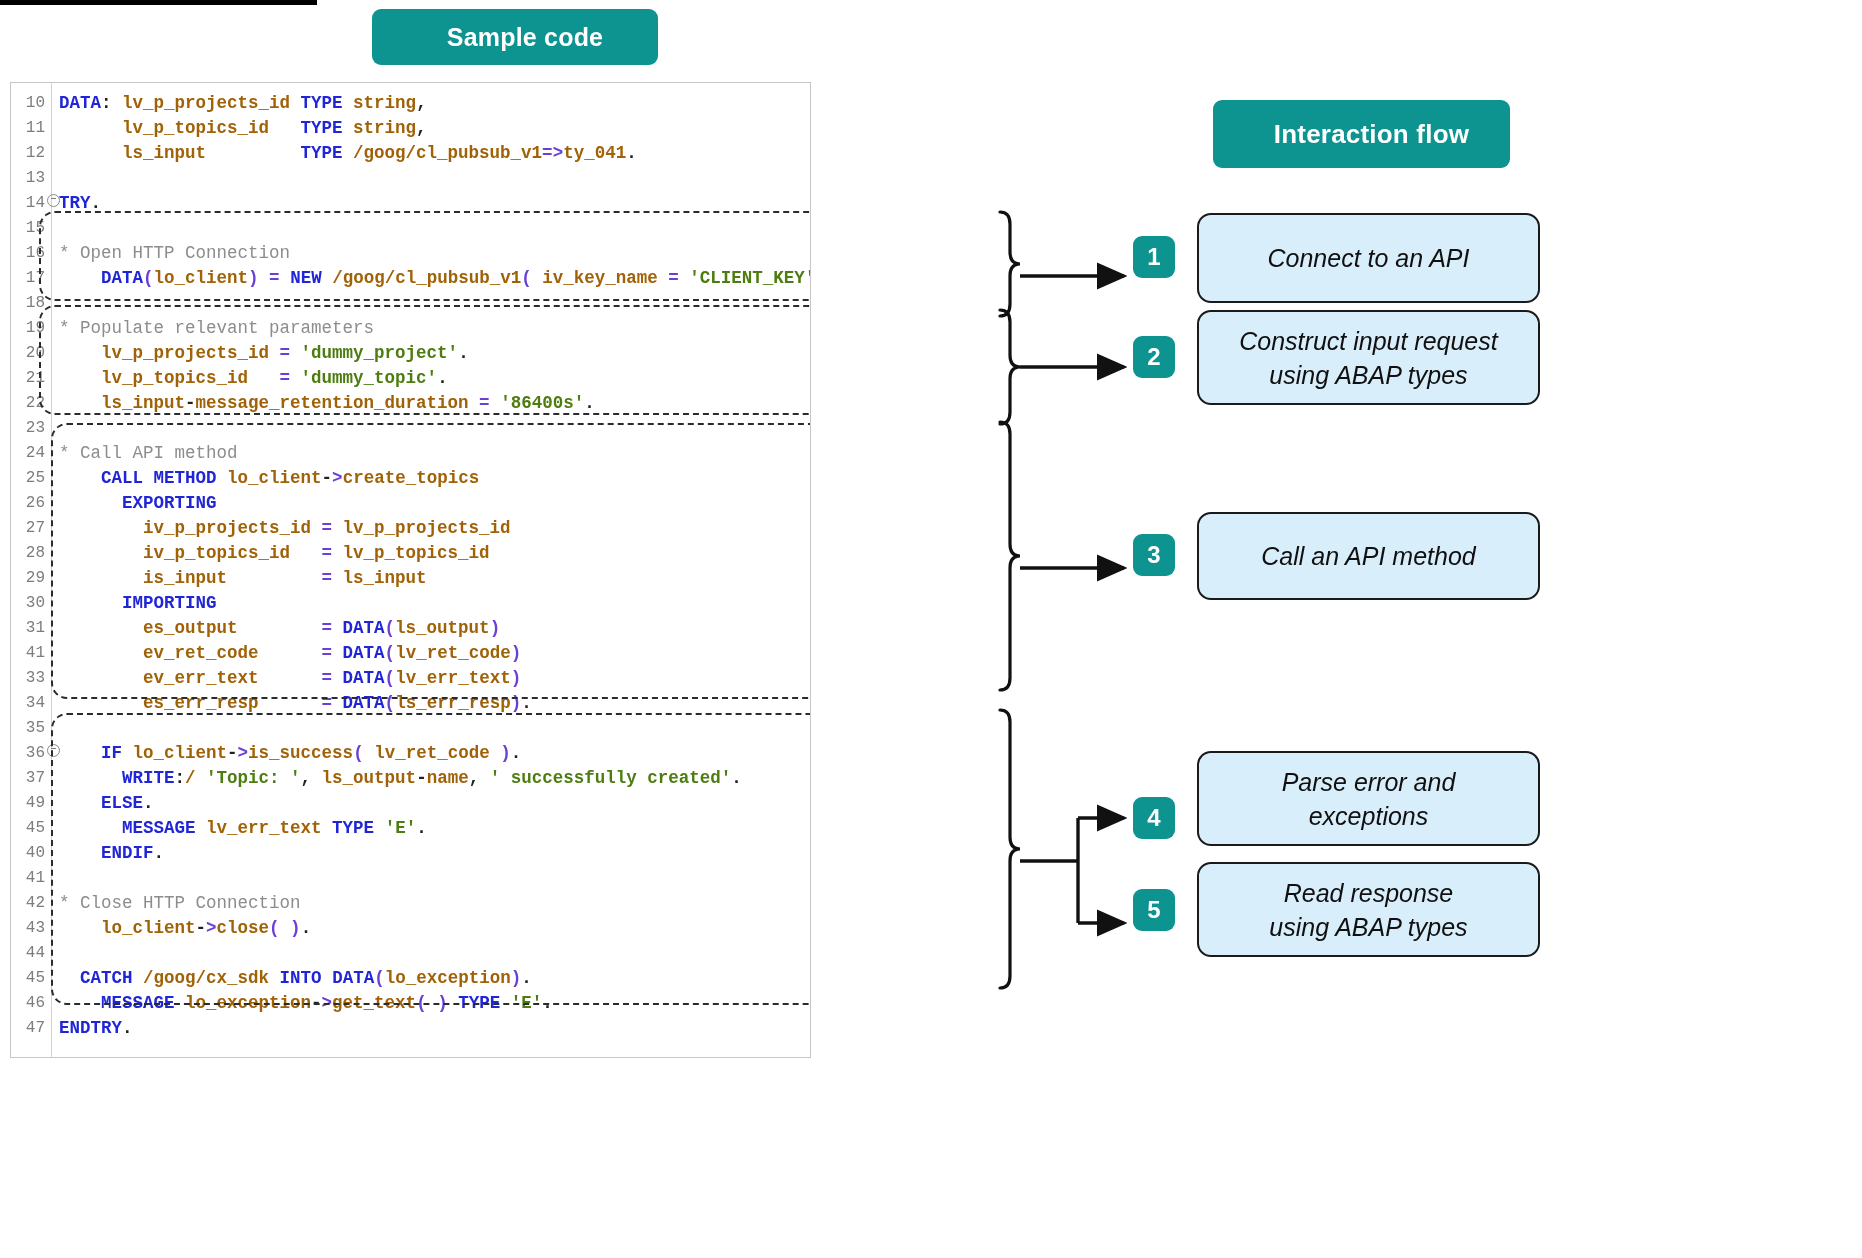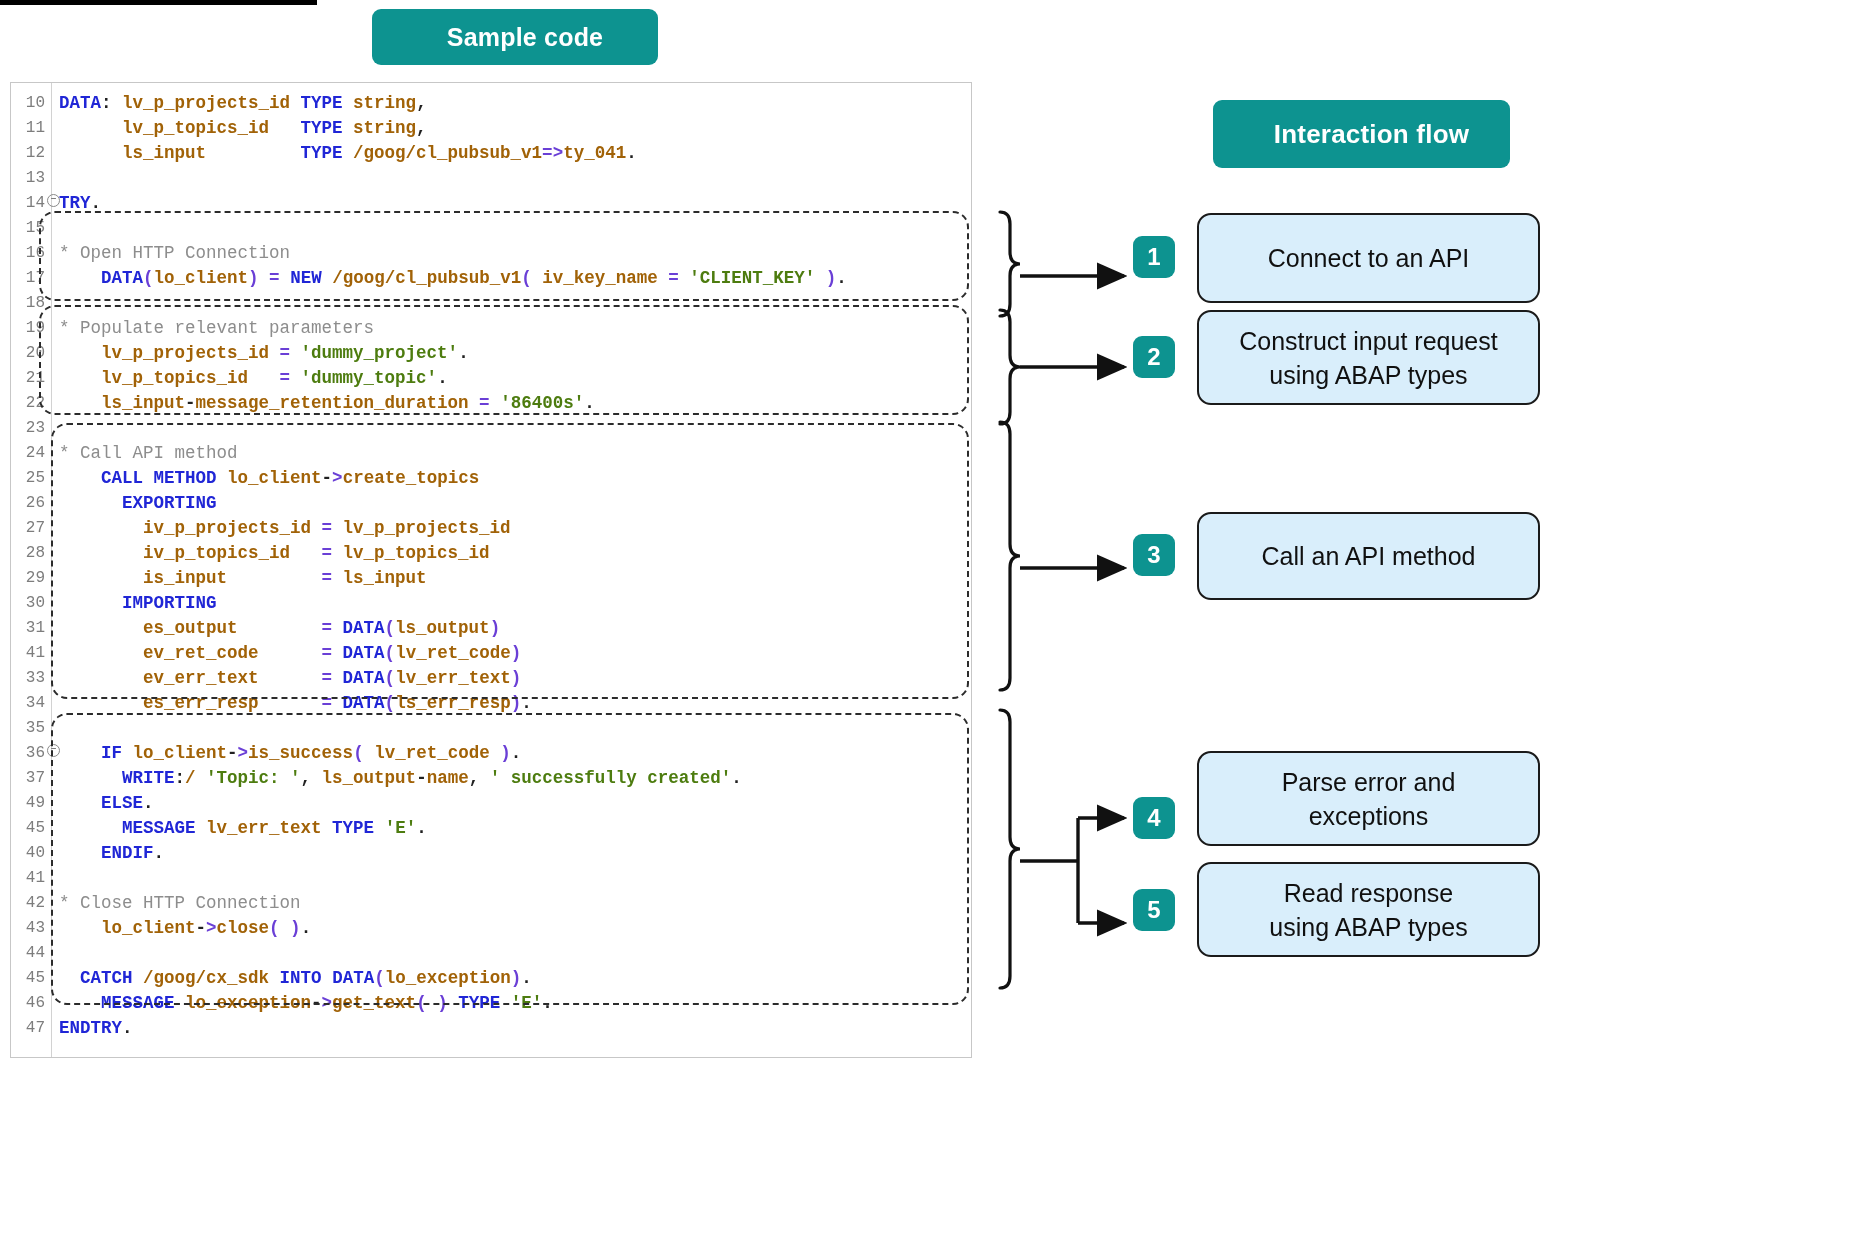--- a/index.html
+++ b/index.html
@@ -28,21 +28,21 @@
     border-radius: 9px;
     letter-spacing: .2px;
     padding-left: 20px;
   }
   #sample-code-pill { left: 372px; top: 9px; width: 286px; height: 56px; font-size: 25px; }
   #interaction-flow-pill { left: 1213px; top: 100px; width: 297px; height: 68px; font-size: 26px; }
 
   
   #code-panel {
     position: absolute; left: 10px; top: 82px;
-    width: 962px; height: 976px;
+    width: 801px; height: 976px;
     background: #ffffff;
     border: 1px solid #c7c7c7;
     overflow: hidden;
   }
   #gutter-rule {
     position: absolute; left: 40px; top: 0; width: 1px; height: 100%;
     background: #d2d2d2;
   }
   .code-lines {
     position: absolute; left: 0; top: 8px; width: 100%;
@@ -93,20 +93,21 @@
   .flow-box {
     position: absolute;
     background: #d9eefb;
     border: 2px solid #1a1a1a;
     border-radius: 14px;
     display: flex; align-items: center; justify-content: center;
     text-align: center;
     font-size: 25px; color: #101010;
     line-height: 34px;
     padding: 4px 12px;
+    font-style: italic;
   }
 
   svg.overlay {
     position: absolute; left: 0; top: 0;
     width: 1862px; height: 1258px;
     pointer-events: none;
   }
 </style>
 </head>
 <body>

